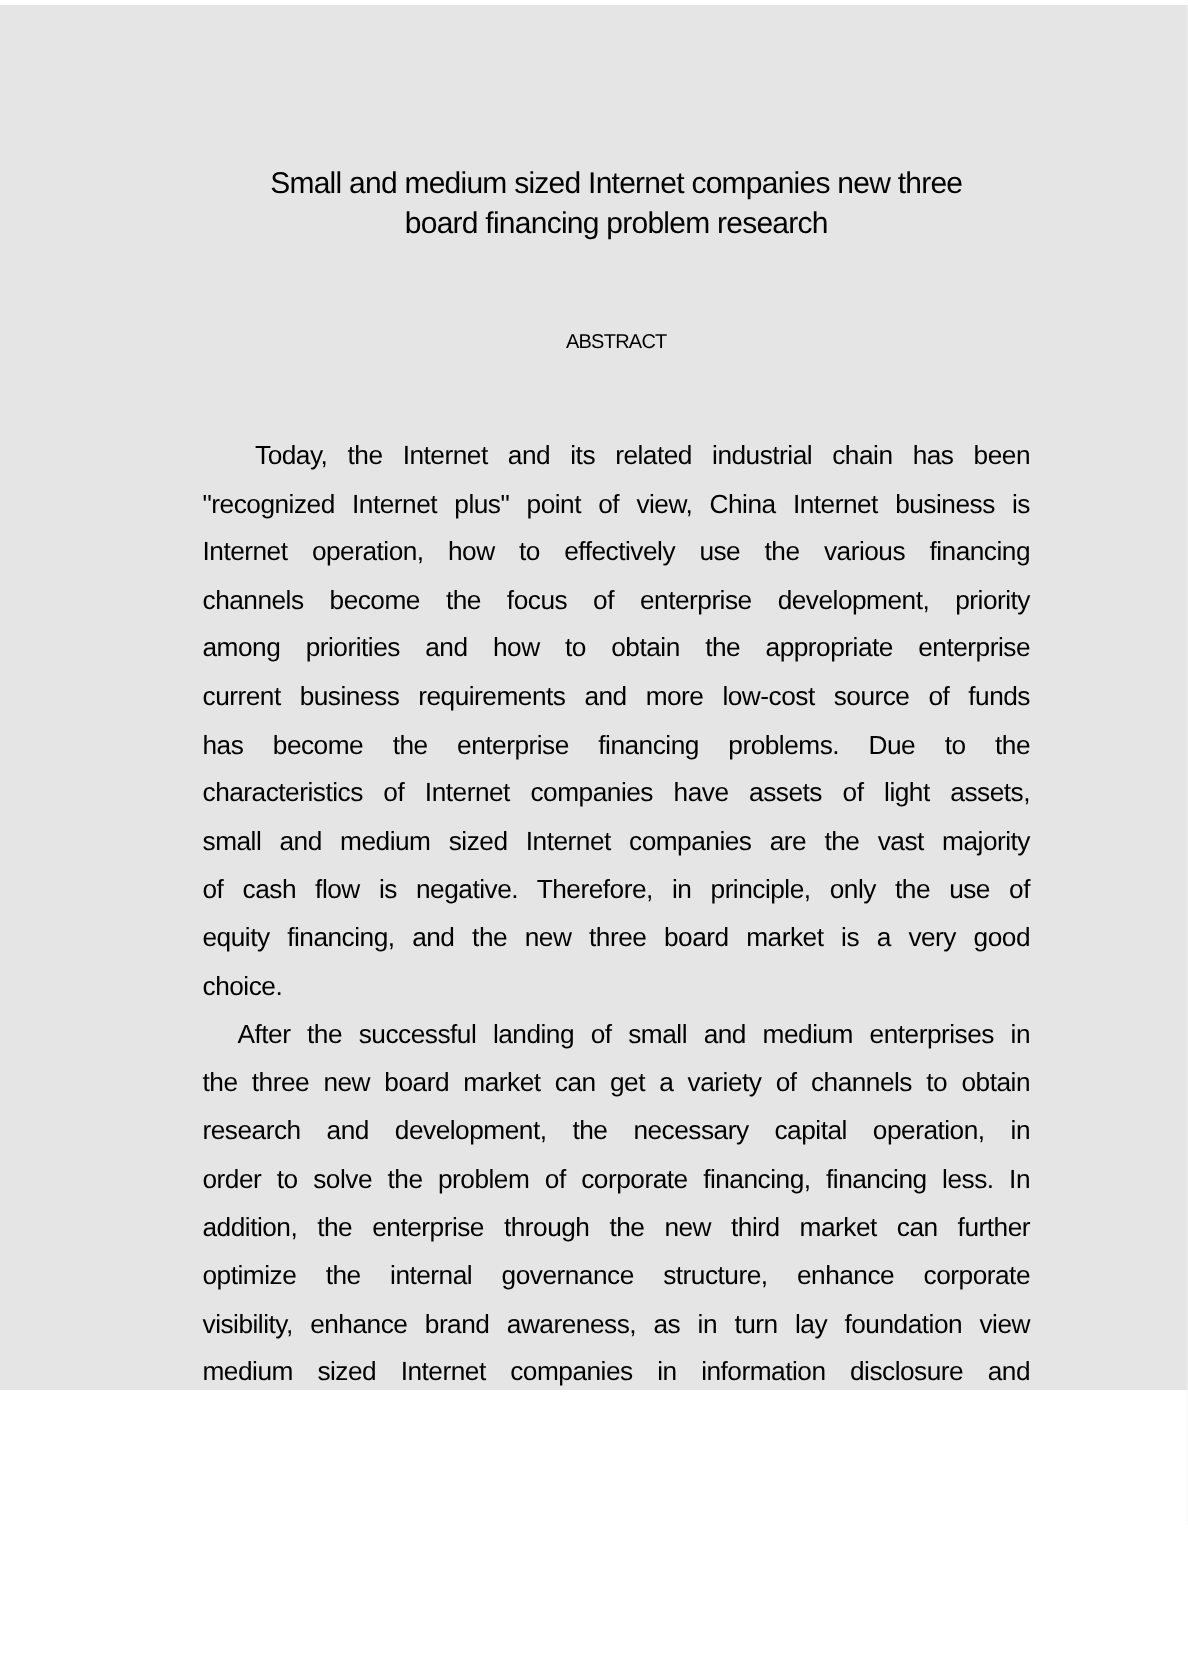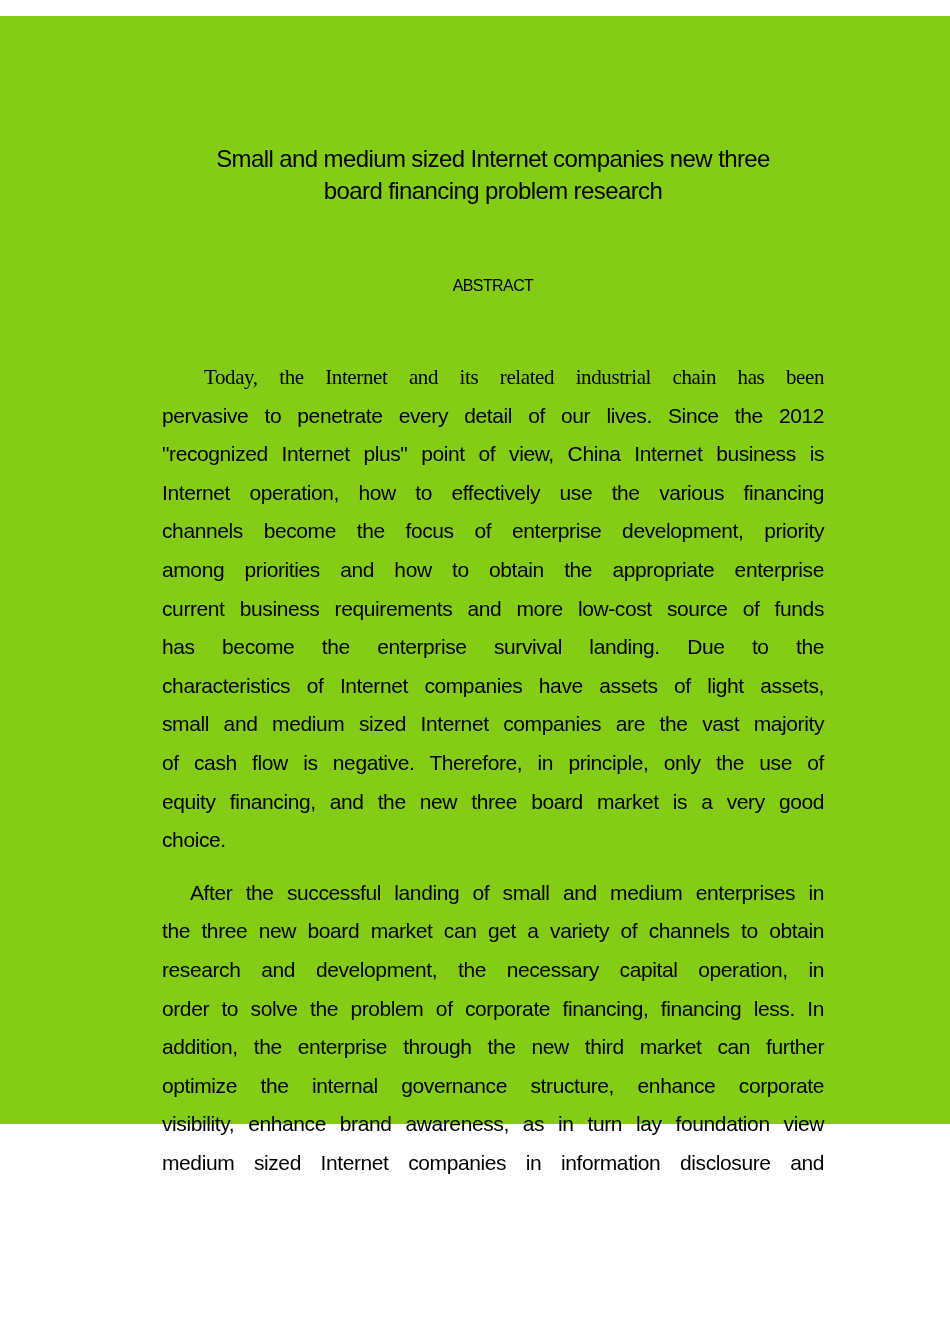--- a/index.html
+++ b/index.html
@@ -11,24 +11,24 @@
       width: 950px;
       height: 1344px;
       position: relative;
       overflow: hidden;
       font-family: "Liberation Sans", sans-serif;
       color: #000000;
     }
     .page {
       position: absolute;
       left: 0;
-      top: 16px;
+      top: 4px;
       width: 950px;
       height: 1108px;
-      background: #84cc16;
+      background: #e5e5e5;
     }
     .title {
       position: absolute;
       left: 150px;
       width: 686px;
       top: 127px;
       text-align: center;
       font-size: 24px;
       line-height: 32px;
       letter-spacing: -0.6px;
@@ -57,47 +57,44 @@
       white-space: nowrap;
       text-align: justify;
       text-align-last: justify;
       height: 38.6px;
     }
     .body-text .line.last {
       text-align-last: left;
     }
     .body-text .line.indent1 {
       padding-left: 42px;
-      font-family: Liberation Serif, serif;
     }
     .body-text .line.indent2 {
       padding-left: 28px;
-      margin-top: 14px;
     }
   </style>
 </head>
 <body>
 
 <div class="page">
   <div class="title">
     <div>Small and medium sized Internet companies new three</div>
     <div>board financing problem research</div>
   </div>
 
   <div class="heading">ABSTRACT</div>
 
   <div class="body-text">
     <span class="line indent1">Today, the Internet and its related industrial chain has been</span>
-    <span class="line">pervasive to penetrate every detail of our lives. Since the 2012</span>
     <span class="line">"recognized Internet plus" point of view, China Internet business is</span>
     <span class="line">Internet operation, how to effectively use the various financing</span>
     <span class="line">channels become the focus of enterprise development, priority</span>
     <span class="line">among priorities and how to obtain the appropriate enterprise</span>
     <span class="line">current business requirements and more low-cost source of funds</span>
-    <span class="line">has become the enterprise survival landing. Due to the</span>
+    <span class="line">has become the enterprise financing problems. Due to the</span>
     <span class="line">characteristics of Internet companies have assets of light assets,</span>
     <span class="line">small and medium sized Internet companies are the vast majority</span>
     <span class="line">of cash flow is negative. Therefore, in principle, only the use of</span>
     <span class="line">equity financing, and the new three board market is a very good</span>
     <span class="line last">choice.</span>
 
     <span class="line indent2">After the successful landing of small and medium enterprises in</span>
     <span class="line">the three new board market can get a variety of channels to obtain</span>
     <span class="line">research and development, the necessary capital operation, in</span>
     <span class="line">order to solve the problem of corporate financing, financing less. In</span>

